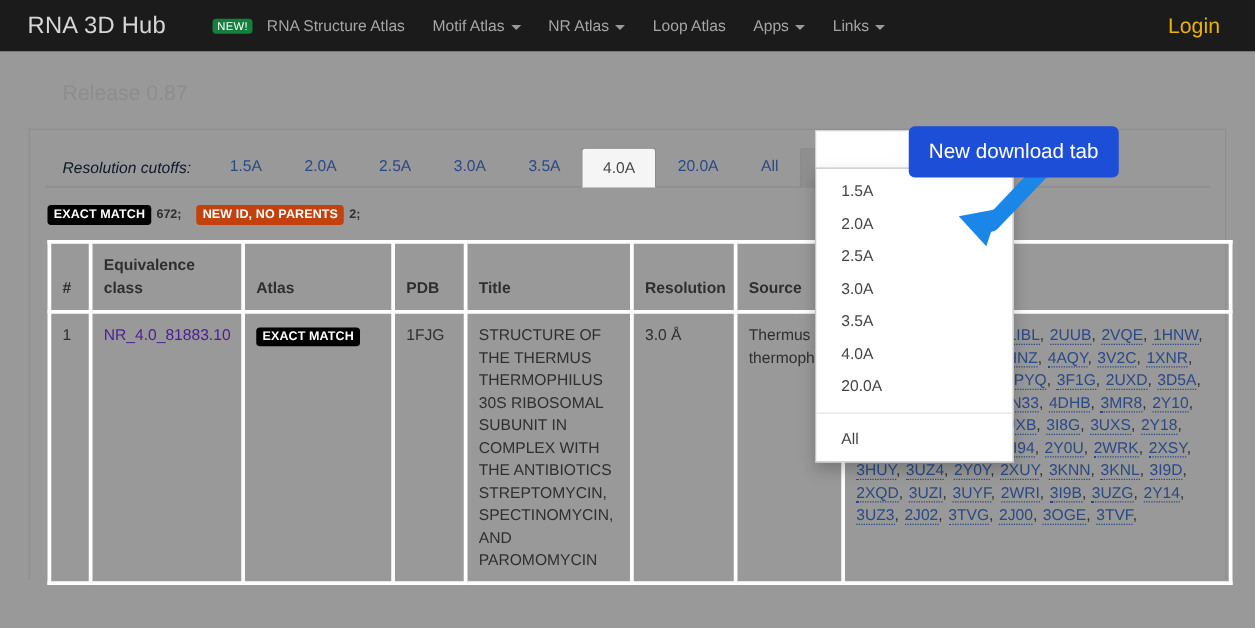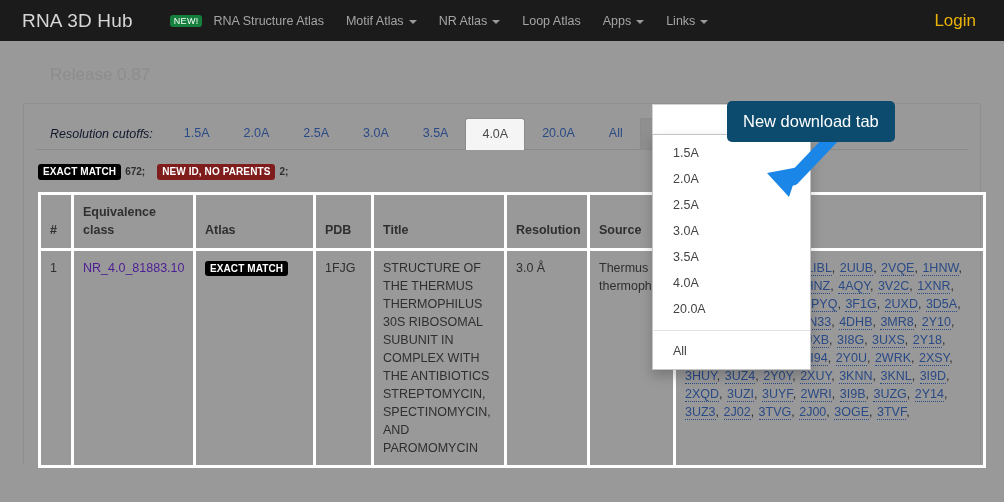--- a/index.html
+++ b/index.html
@@ -223,21 +223,21 @@
     display: inline-block;
     font-size: 10px;
     font-weight: bold;
     color: #ffffff;
     padding: 3px 5px 2px 5px;
     border-radius: 3px;
     line-height: 1.05;
     letter-spacing: .1px;
   }
   .lbl-success { background: #000000; }
-  .lbl-danger  { background: #7f1d1d; }
+  .lbl-danger  { background: #c2410c; }
   .cnt { font-weight: bold; font-size: 10px; margin-right: 8px; }
 
   
   .table-wrap { margin: 0 2px; position: relative; }
   table.nr {
     border-collapse: collapse;
     width: 945px;
     table-layout: fixed;
     font-size: 12.5px;
     color: #2f2f2f;
@@ -268,21 +268,21 @@
     text-decoration: none;
     border-bottom: 1px dotted #2a4a86;
   }
   .chains { line-height: 18px; word-spacing: 1px; }
 
   
   .tooltip {
     position: absolute;
     left: 705px;
     top: 60px;
-    background: #0c4a6e;
+    background: #1d4ed8;
     color: #ffffff;
     font-size: 16.5px;
     padding: 11px 16px;
     border-radius: 5px;
     white-space: nowrap;
     z-index: 70;
   }
   .arrow-svg {
     position: absolute;
     left: 735px;

